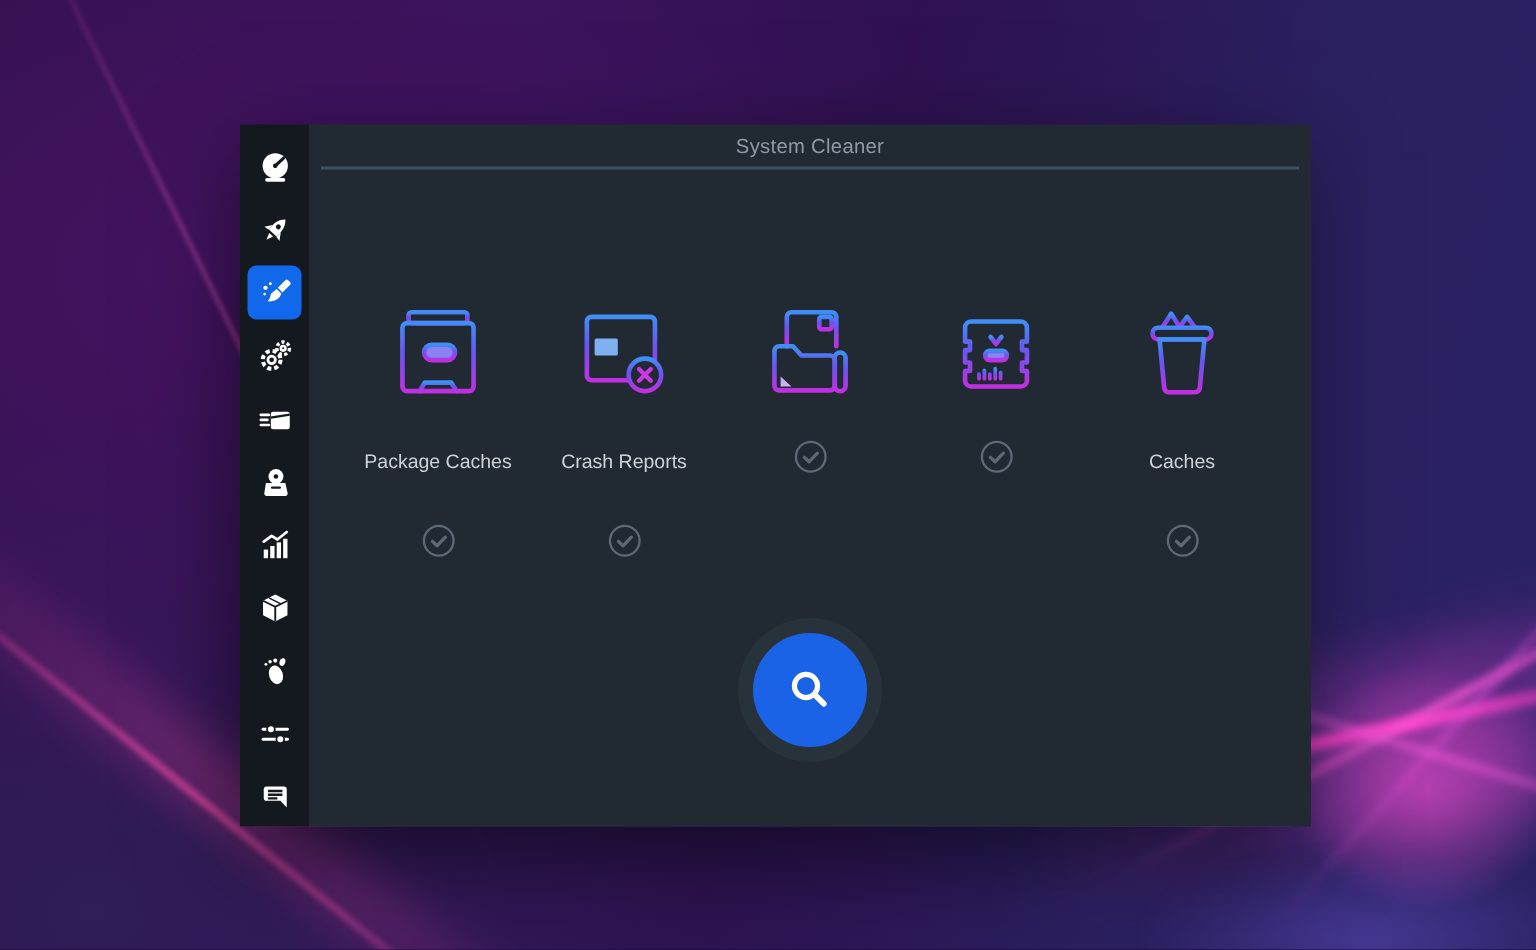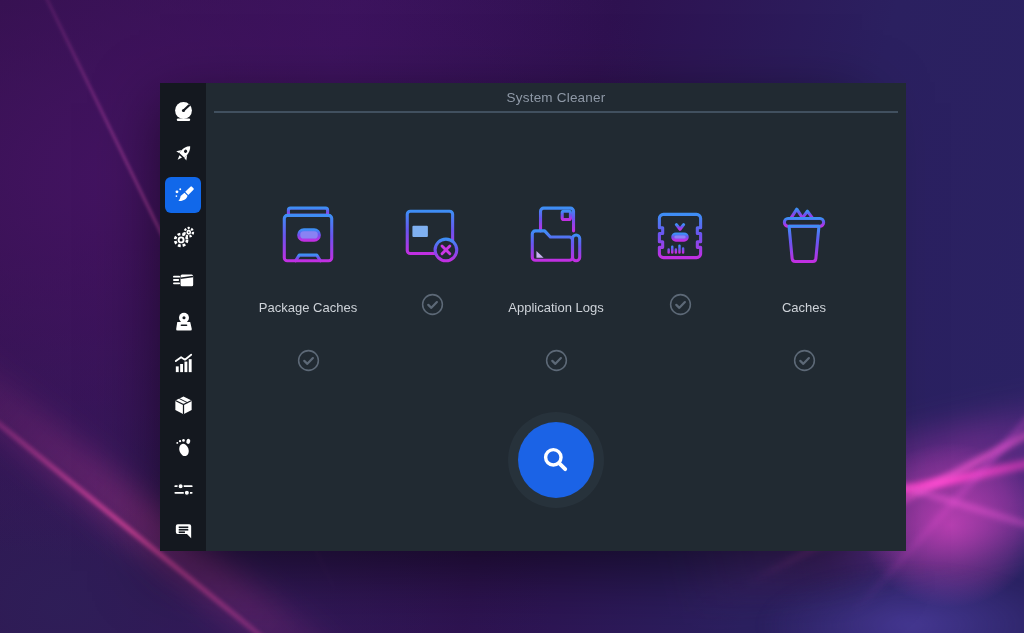--- a/index.html
+++ b/index.html
@@ -52,21 +52,21 @@
   .nav-item { width:36px; height:36px; border-radius:6px; display:flex; align-items:center;
     justify-content:center; cursor:pointer; }
   .nav-item.active { background:#1168ea; }
   .nav-item svg { width:23px; height:23px; display:block; }
 
   .content { flex:1; background:#212a32; display:flex; flex-direction:column; position:relative; }
   .header { height:30px; margin:0 8px; border-bottom:2px solid #41505f;
     display:flex; align-items:center; justify-content:center; flex:0 0 30px; }
   .page-title { color:#8f99a7; font-size:13.5px; letter-spacing:.2px; }
 
-  .cats { display:flex; justify-content:space-between; padding:0 40px; margin-top:90px; }
+  .cats { display:flex; justify-content:space-between; padding:0 24px; margin-top:90px; }
   .cat { width:124px; display:flex; flex-direction:column; align-items:center; }
   .cat-icon { width:66px; height:66px; display:block; }
   .cat-label { margin-top:22px; height:34px; display:flex; align-items:center; text-align:center;
     color:#ced3d9; font-size:13px; line-height:1.25; }
   .cat-check { margin-top:24px; width:23px; height:23px; cursor:pointer; }
   .cat-check svg { width:23px; height:23px; display:block; }
 
   .scan-row { display:flex; justify-content:center; margin-top:40px; }
   .scan-halo { width:96px; height:96px; border-radius:50%; background:rgba(130,150,180,.07);
     display:flex; align-items:center; justify-content:center; }
@@ -256,20 +256,21 @@
               <line x1="33" y1="23.5" x2="47" y2="23.5" stroke-width="2.6"></line>
               <line x1="33" y1="28" x2="47" y2="28" stroke-width="2.6"></line>
               <line x1="33" y1="32.5" x2="47" y2="32.5" stroke-width="2.6"></line>
               <line x1="13" y1="38.5" x2="47" y2="38.5" stroke-width="2.6"></line>
               <line x1="13" y1="43" x2="33" y2="43" stroke-width="2.6"></line>
               <circle cx="45.5" cy="45.5" r="10.5" fill="#212a32"></circle>
               <line x1="41.7" y1="41.7" x2="49.3" y2="49.3" stroke="#cb37e6" stroke-width="2.8"></line>
               <line x1="49.3" y1="41.7" x2="41.7" y2="49.3" stroke="#cb37e6" stroke-width="2.8"></line>
             </g>
           </svg>
+          <div class="cat-label">Crash Reports</div>
           <div class="cat-check">
             <svg viewBox="0 0 24 24">
               <circle cx="12" cy="12" r="10.3" fill="none" stroke="#5d6977" stroke-width="1.6"></circle>
               <path d="M7.6 12.4 l3.2 3.1 5.8 -6" fill="none" stroke="#5d6977" stroke-width="2.3" stroke-linecap="round" stroke-linejoin="round"></path>
             </svg>
           </div>
         </div>
 
         <div class="cat">
           <svg class="cat-icon" viewBox="0 0 64 64">
@@ -284,21 +285,20 @@
               <path d="M17 27 V8 a3 3 0 0 1 3 -3 H46 a3 3 0 0 1 3 3 V27"></path>
               <rect x="38" y="8" width="8" height="8" rx="1.5"></rect>
               <line x1="22" y1="13" x2="34" y2="13" stroke-width="2.6"></line>
               <line x1="22" y1="18" x2="42" y2="18" stroke-width="2.6"></line>
               <line x1="22" y1="23" x2="42" y2="23" stroke-width="2.6"></line>
               <rect x="48" y="31" width="7" height="25" rx="3.5"></rect>
               <path d="M9 30 a3 3 0 0 1 3 -3 h9 l5.5 6 H45 a3 3 0 0 1 3 3 v16.5 a3 3 0 0 1 -3 3 H12 a3 3 0 0 1 -3 -3 Z"></path>
               <path d="M13 46.5 v6.5 h7 z" fill="#c9b2f2" stroke="none"></path>
             </g>
           </svg>
-          <div class="cat-label">Application Logs</div>
           <div class="cat-check">
             <svg viewBox="0 0 24 24">
               <circle cx="12" cy="12" r="10.3" fill="none" stroke="#5d6977" stroke-width="1.6"></circle>
               <path d="M7.6 12.4 l3.2 3.1 5.8 -6" fill="none" stroke="#5d6977" stroke-width="2.3" stroke-linecap="round" stroke-linejoin="round"></path>
             </svg>
           </div>
         </div>
 
         <div class="cat">
           <svg class="cat-icon" viewBox="0 0 64 64">

